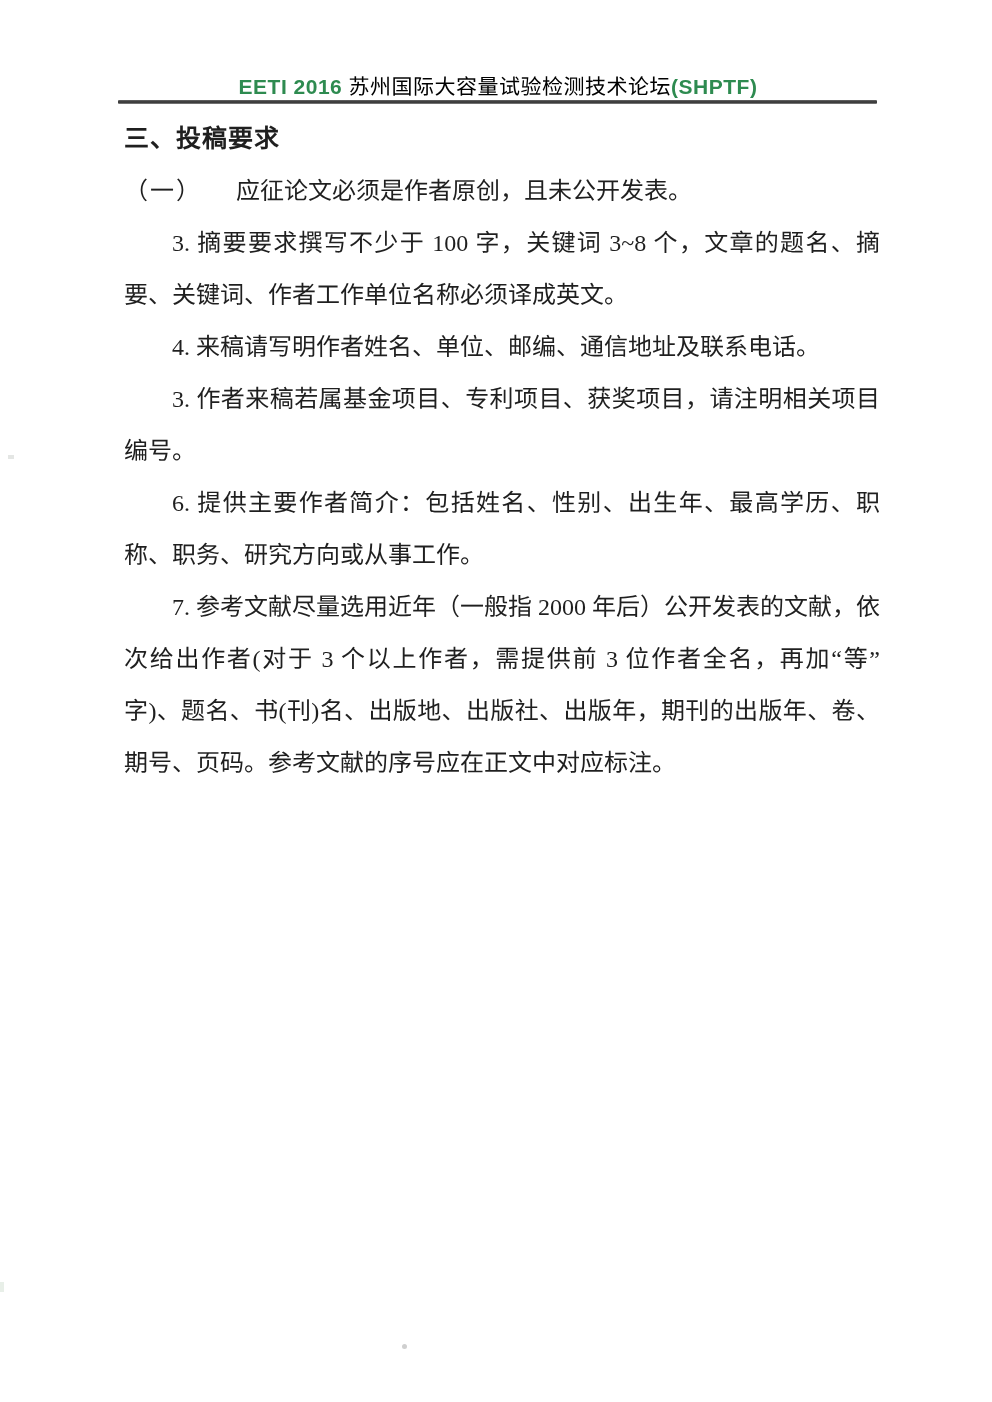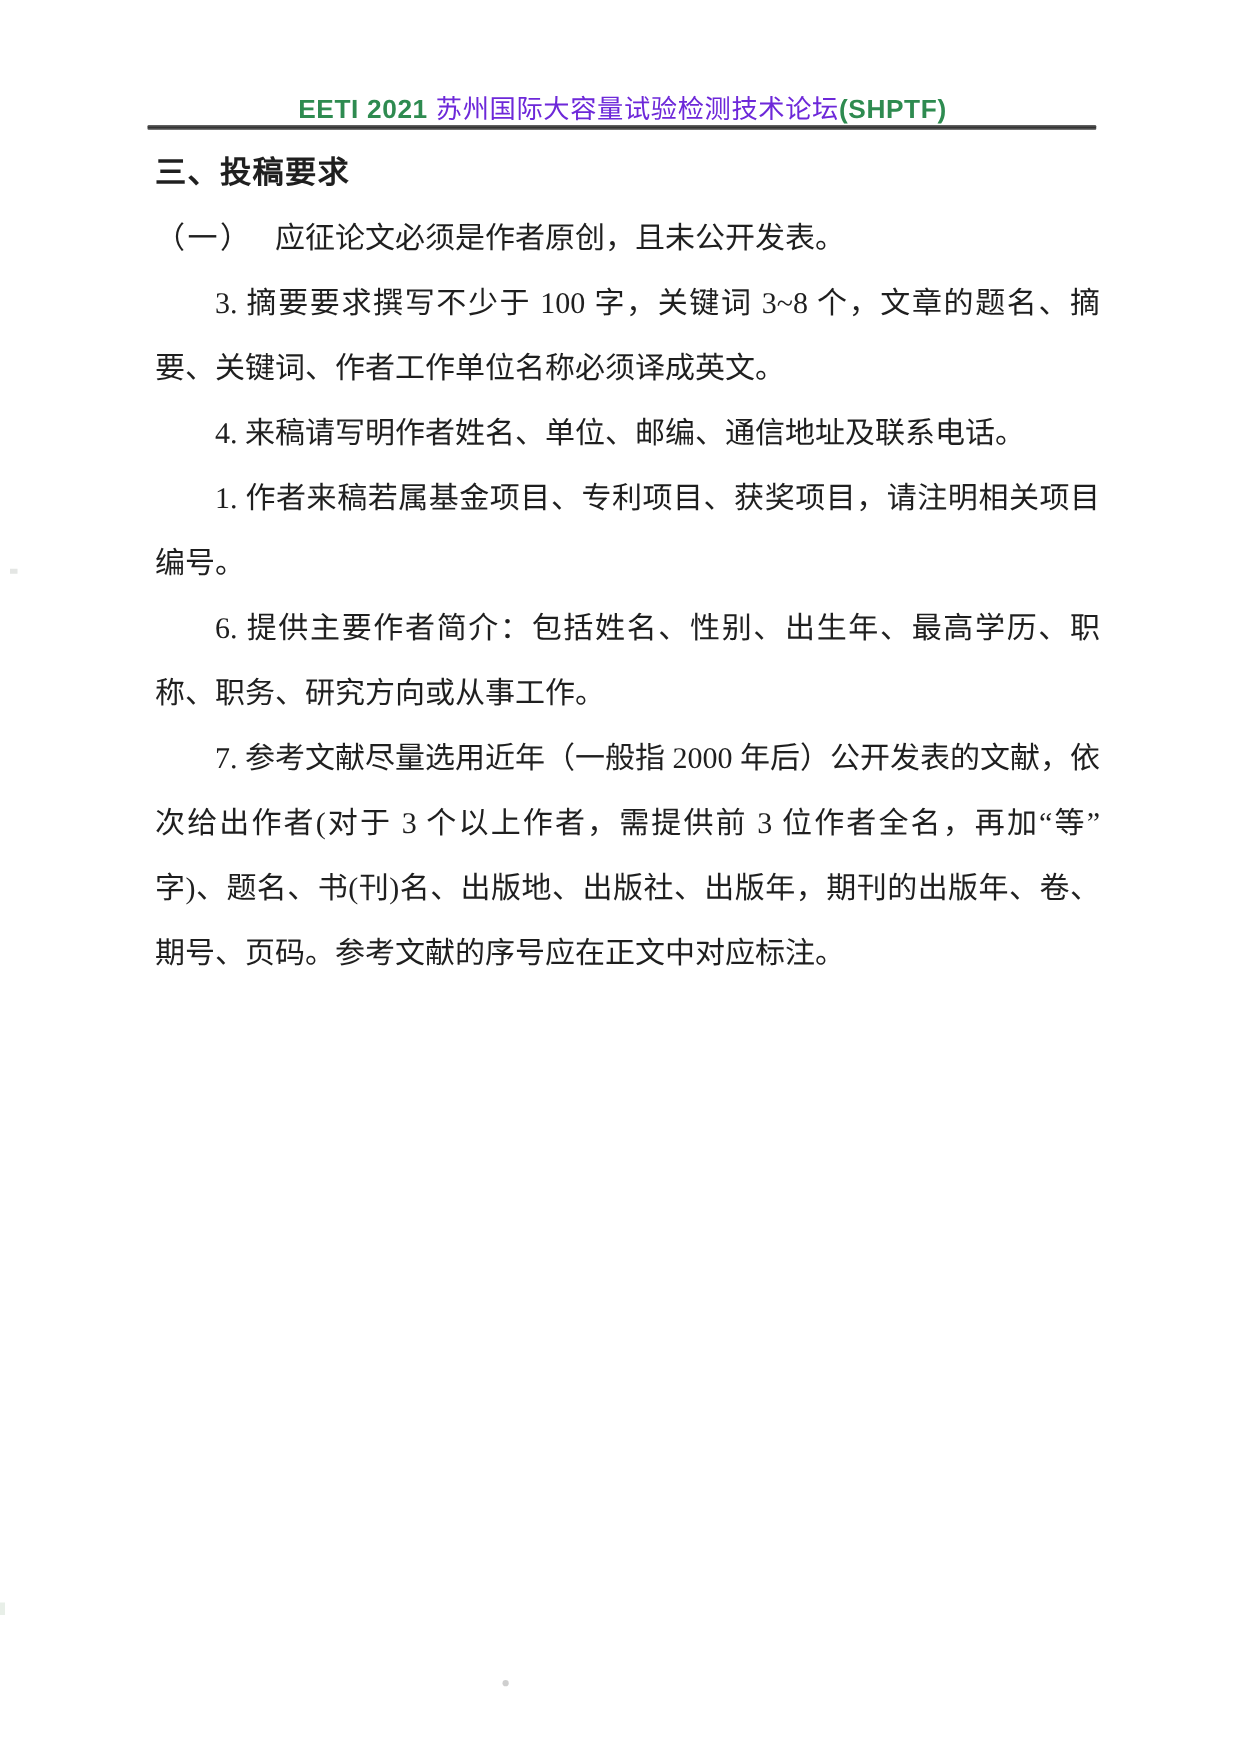--- a/index.html
+++ b/index.html
@@ -28,21 +28,21 @@
     line-height: 26px;
     white-space: nowrap;
     letter-spacing: 0.5px;
   }
   .brand {
     font-weight: bold;
     color: #2e8b50;
   }
   .forum-name {
     font-weight: normal;
-    color: #6d28d9;
+    color: #000000;
     font-family: "Liberation Serif", "DejaVu Serif", serif;
   }
   .header-rule {
     position: absolute;
     top: 100px;
     left: 118px;
     width: 759px;
     height: 4px;
     background: linear-gradient(#6a6a6a, #2d2d2d 55%, #8a8a8a);
     border-radius: 1px;
@@ -62,21 +62,21 @@
   }
   .section-heading {
     font-weight: bold;
     font-size: 25px;
     letter-spacing: 1px;
   }
   .clause .label {
     letter-spacing: 2px;
   }
   .clause .clause-text {
-    margin-left: 18px;
+    margin-left: 34px;
   }
   .clause .bold {
     font-weight: bold;
     letter-spacing: 1px;
   }
   .note {
     text-indent: 2em;
   }
   
   .speck-1 {
@@ -104,34 +104,34 @@
     height: 10px;
     background: #e8efe8;
   }
 </style>
 </head>
 <body>
 
 <div class="page">
 
   <div class="header-title">
-    <span class="brand">EETI 2021 </span><span class="forum-name">苏州国际大容量试验检测技术论坛</span><span class="brand">(SHPTF)</span>
+    <span class="brand">EETI 2016 </span><span class="forum-name">苏州国际大容量试验检测技术论坛</span><span class="brand">(SHPTF)</span>
   </div>
   <div class="header-rule"></div>
 
   <div class="content">
 
     <p class="section-heading">三、投稿要求</p>
 
     <p class="clause"><span class="label">（一）</span><span class="clause-text">应征论文必须是作者原创，且未公开发表。</span></p>
 
 
     <p class="note">3. 摘要要求撰写不少于 100 字，关键词 3~8 个，文章的题名、摘要、关键词、作者工作单位名称必须译成英文。</p>
     <p class="note">4. 来稿请写明作者姓名、单位、邮编、通信地址及联系电话。</p>
-    <p class="note">1. 作者来稿若属基金项目、专利项目、获奖项目，请注明相关项目编号。</p>
+    <p class="note">3. 作者来稿若属基金项目、专利项目、获奖项目，请注明相关项目编号。</p>
     <p class="note">6. 提供主要作者简介：包括姓名、性别、出生年、最高学历、职称、职务、研究方向或从事工作。</p>
     <p class="note">7. 参考文献尽量选用近年（一般指 2000 年后）公开发表的文献，依次给出作者(对于 3 个以上作者，需提供前 3 位作者全名，再加“等”字)、题名、书(刊)名、出版地、出版社、出版年，期刊的出版年、卷、期号、页码。参考文献的序号应在正文中对应标注。</p>
 
   </div>
 
   <div class="speck-1"></div>
   <div class="speck-2"></div>
   <div class="speck-3"></div>
 
 </div>

